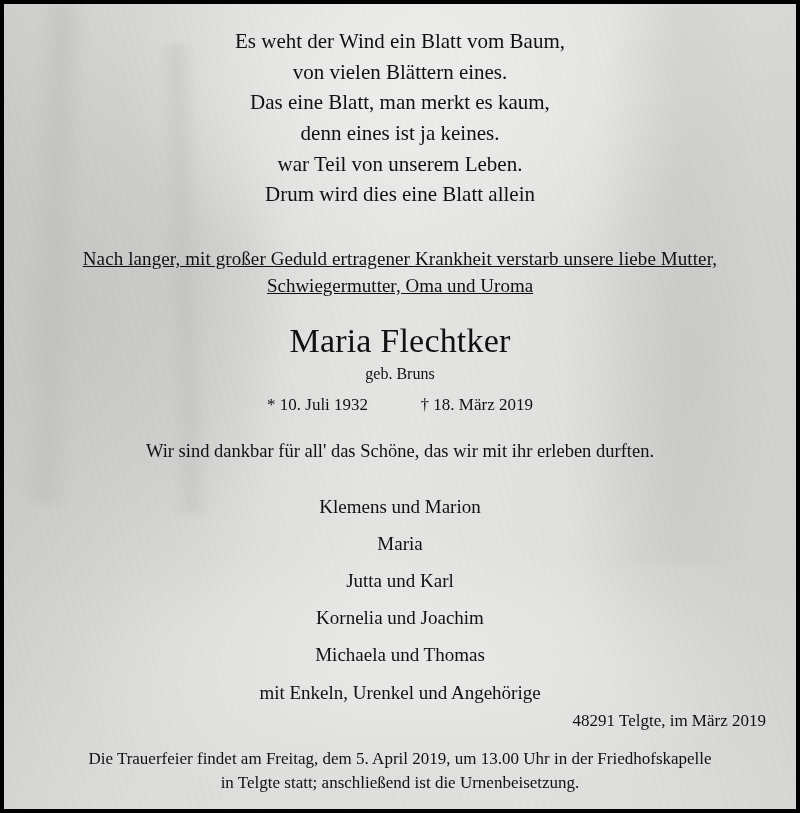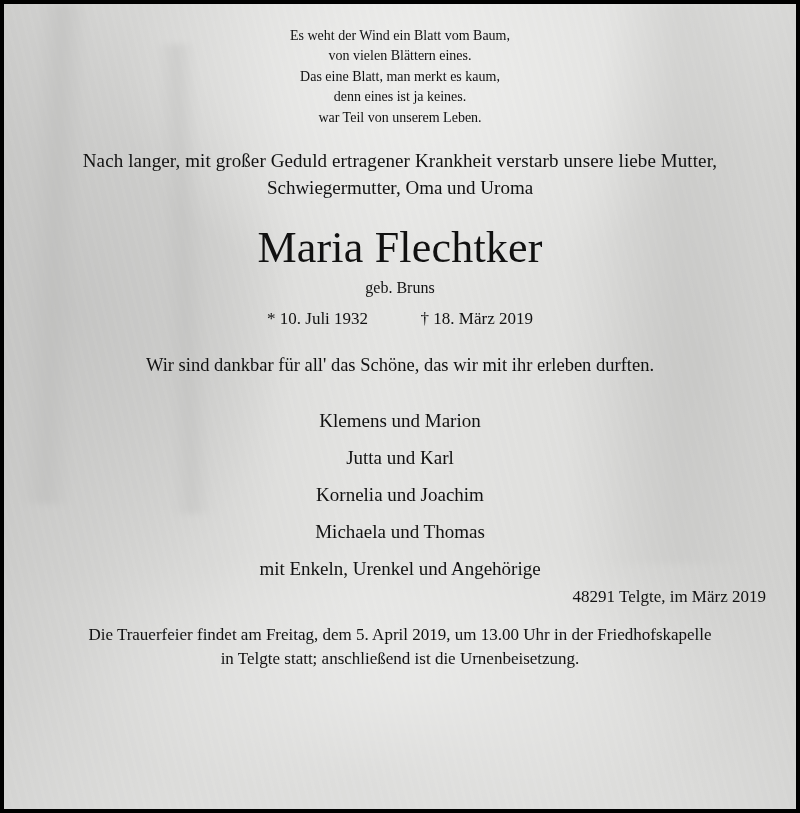--- a/index.html
+++ b/index.html
@@ -64,35 +64,36 @@
   }
 
   
   .content {
     position: relative;
     padding: 22px 30px 14px 30px;
     text-align: center;
     color: #111111;
   }
   .poem {
-    font-size: 14px;
+    font-size: 21px;
     line-height: 1.46;
-    margin-bottom: 20px;
+    margin-bottom: 36px;
   }
   .poem div { white-space: pre; }
 
   .intro {
     font-size: 19px;
     line-height: 1.42;
     margin-bottom: 22px;
+    text-decoration: underline;
   }
   .intro div:nth-child(1) { letter-spacing: .1px; }
 
   .name {
-    font-size: 44px;
+    font-size: 34px;
     line-height: 1.1;
     margin-bottom: 6px;
     letter-spacing: .2px;
   }
   .maiden {
     font-size: 16px;
     margin-bottom: 12px;
     text-align: center;
   }
   .dates {
@@ -136,40 +137,42 @@
   <div class="veil"></div>
 
   <div class="content">
 
     <div class="poem">
       <div>Es weht der Wind ein Blatt vom Baum,</div>
       <div>von vielen Blättern eines.</div>
       <div>Das eine Blatt, man merkt es kaum,</div>
       <div>denn eines ist ja keines.</div>
       <div>war Teil von unserem Leben.</div>
+      <div>Drum wird dies eine Blatt allein</div>
     </div>
 
     <div class="intro">
       <div>Nach langer, mit großer Geduld ertragener Krankheit verstarb unsere liebe Mutter,</div>
       <div>Schwiegermutter, Oma und Uroma</div>
     </div>
 
     <div class="name">Maria Flechtker</div>
     <div class="maiden">geb. Bruns</div>
 
     <div class="dates">
       <span>* 10. Juli 1932</span>
       <span class="sep"></span>
       <span>† 18. März 2019</span>
     </div>
 
     <div class="thanks">Wir sind dankbar für all' das Schöne, das wir mit ihr erleben durften.</div>
 
     <div class="family">
       <div>Klemens und Marion</div>
+      <div>Maria</div>
       <div>Jutta und Karl</div>
       <div>Kornelia und Joachim</div>
       <div>Michaela und Thomas</div>
       <div>mit Enkeln, Urenkel und Angehörige</div>
     </div>
 
     <div class="place">48291 Telgte, im März 2019</div>
 
     <div class="ceremony">
       <div>Die Trauerfeier findet am Freitag, dem 5. April 2019, um 13.00 Uhr in der Friedhofskapelle</div>

